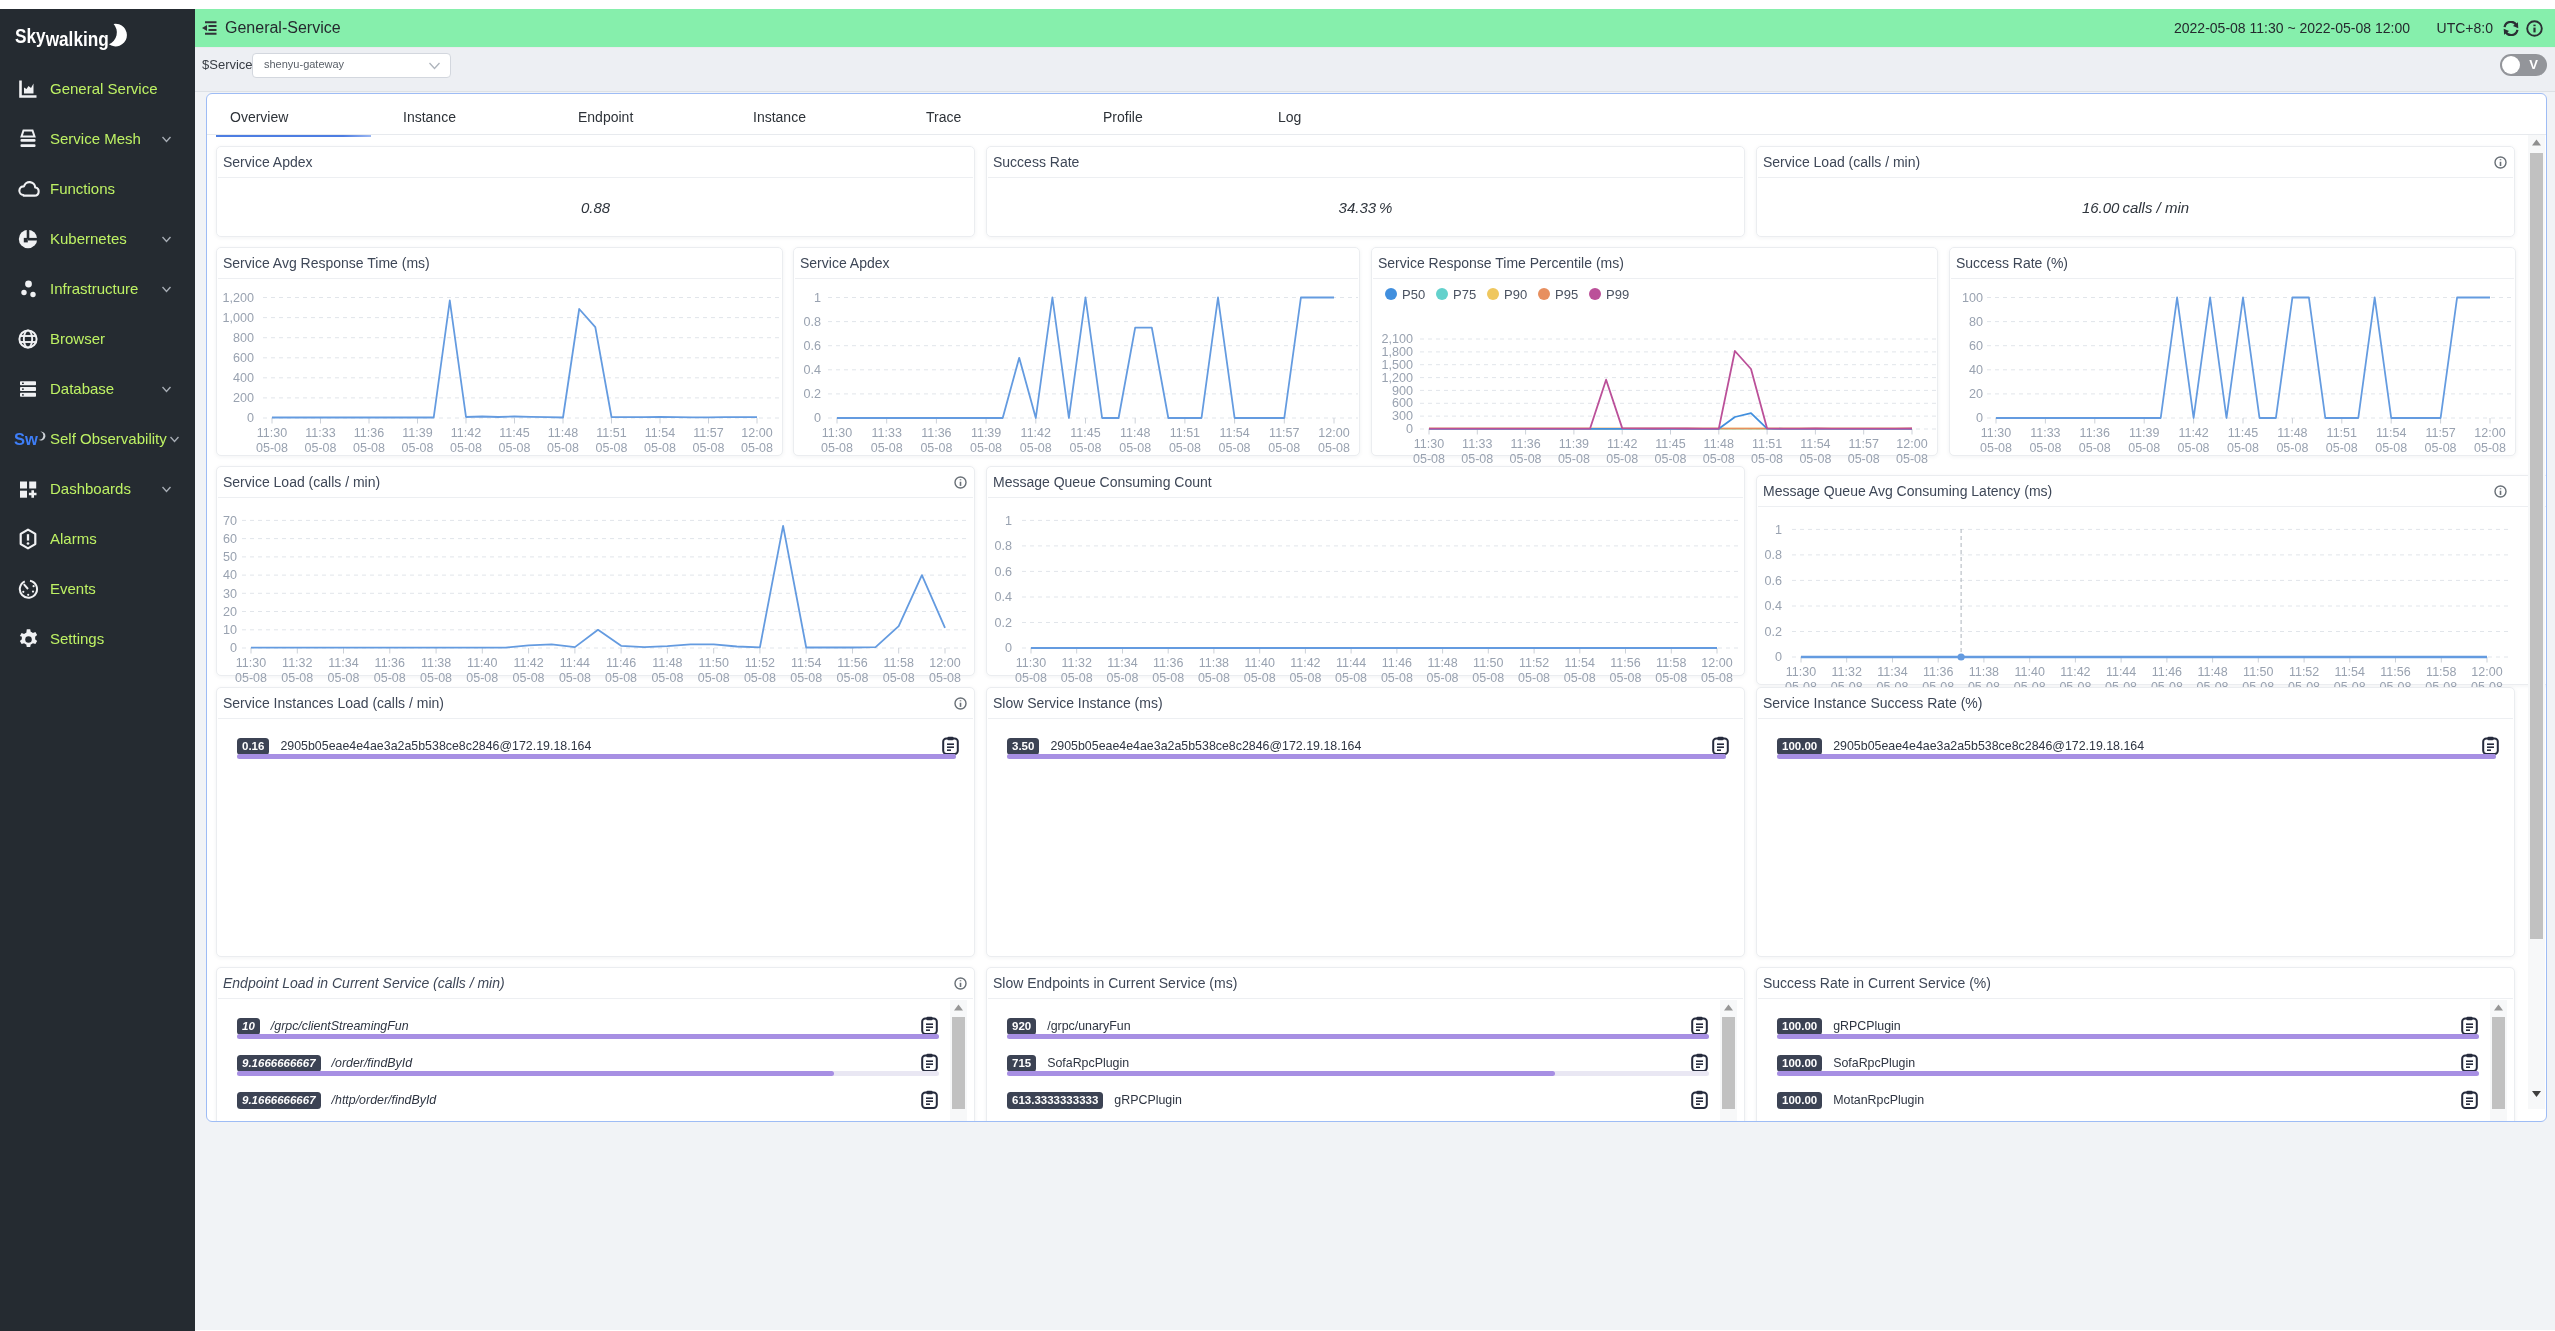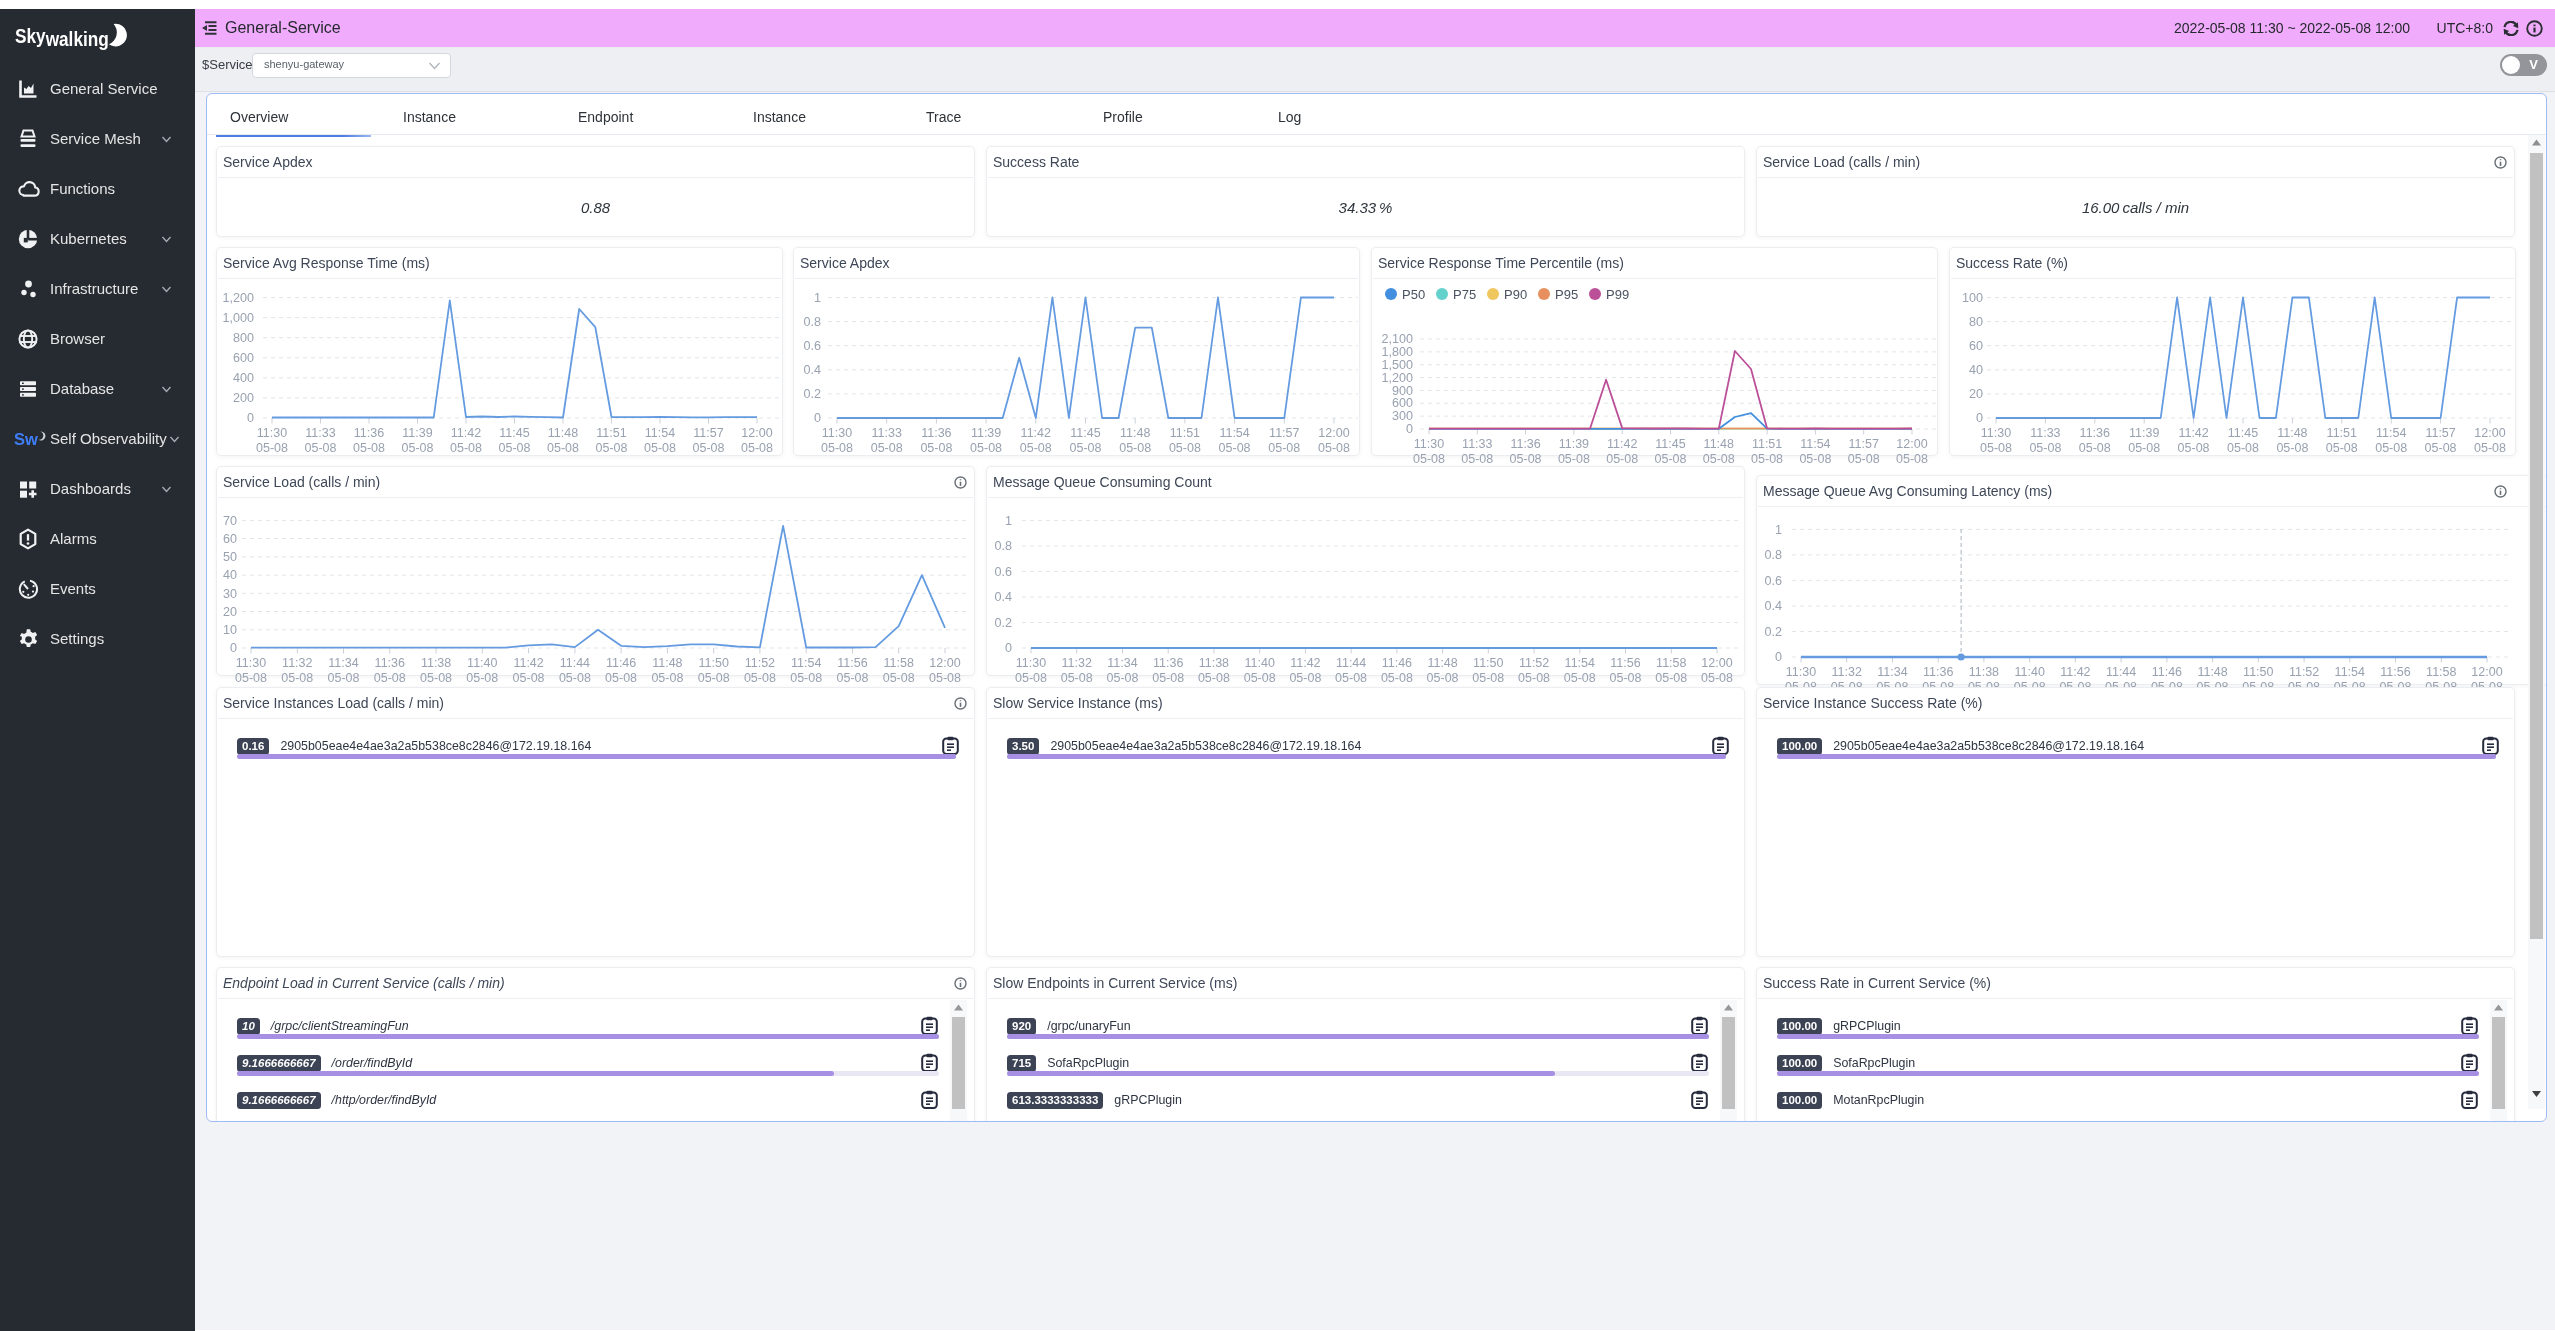--- a/index.html
+++ b/index.html
@@ -1,21 +1,21 @@
 <!DOCTYPE html>
 <html><head><meta charset="utf-8"><style>
 *{margin:0;padding:0;box-sizing:border-box;}
 html,body{width:2555px;height:1331px;background:#fff;font-family:"Liberation Sans",sans-serif;overflow:hidden;}
 #app{position:absolute;left:0;top:9px;width:2555px;height:1322px;}
 #side{position:absolute;left:0;top:0;width:195px;height:1322px;background:#252b31;}
-#hdr{position:absolute;left:195px;top:0;width:2360px;height:39px;background:#f0abfc;border-bottom:1px solid #e9ebee;}
+#hdr{position:absolute;left:195px;top:0;width:2360px;height:39px;background:#86efac;border-bottom:1px solid #e9ebee;}
 #tbar{position:absolute;left:195px;top:39px;width:2360px;height:44px;background:#edeff3;border-bottom:1px solid #dde1e6;}
 #pagebg{position:absolute;left:195px;top:83px;width:2360px;height:1238px;background:#f1f3f6;}
 #panel{position:absolute;left:206px;top:84px;width:2341px;height:1029px;background:#fff;border:1px solid #9ebcf5;border-radius:6px;overflow:hidden;}
-.mi{position:absolute;left:0;width:195px;height:50px;color:#e5e5e5;font-size:15px;}
+.mi{position:absolute;left:0;width:195px;height:50px;color:#bef264;font-size:15px;}
 .mi .t{position:absolute;left:50px;top:16px;}
 .chev{position:absolute;left:162px;top:21px;width:9px;height:9px;}
 .tab{position:absolute;top:15px;font-size:14px;color:#2d3238;}
 .card{position:absolute;background:#fff;border:1px solid #ebedf0;border-radius:5px;box-shadow:0 1px 4px rgba(31,45,61,.06);}
 .ct{position:absolute;left:6px;top:0;right:40px;height:30px;line-height:31px;font-size:14px;color:#3e4757;border-bottom:0;white-space:nowrap;}
 .ctb{position:absolute;left:1px;right:1px;height:1px;background:#edeff2;}
 .badge{background:#3c4354;color:#fff;font-size:11.5px;font-weight:bold;line-height:17px;height:17px;padding:0 5px;border-radius:3.5px;}
 .ename{font-size:12.4px;color:#2e3542;margin-left:11px;white-space:nowrap;}
 .btrack{position:absolute;height:5px;border-radius:3px;background:#e9e7f3;}
 .bfill{position:absolute;height:5px;border-radius:3px;background:#a78fe3;}

